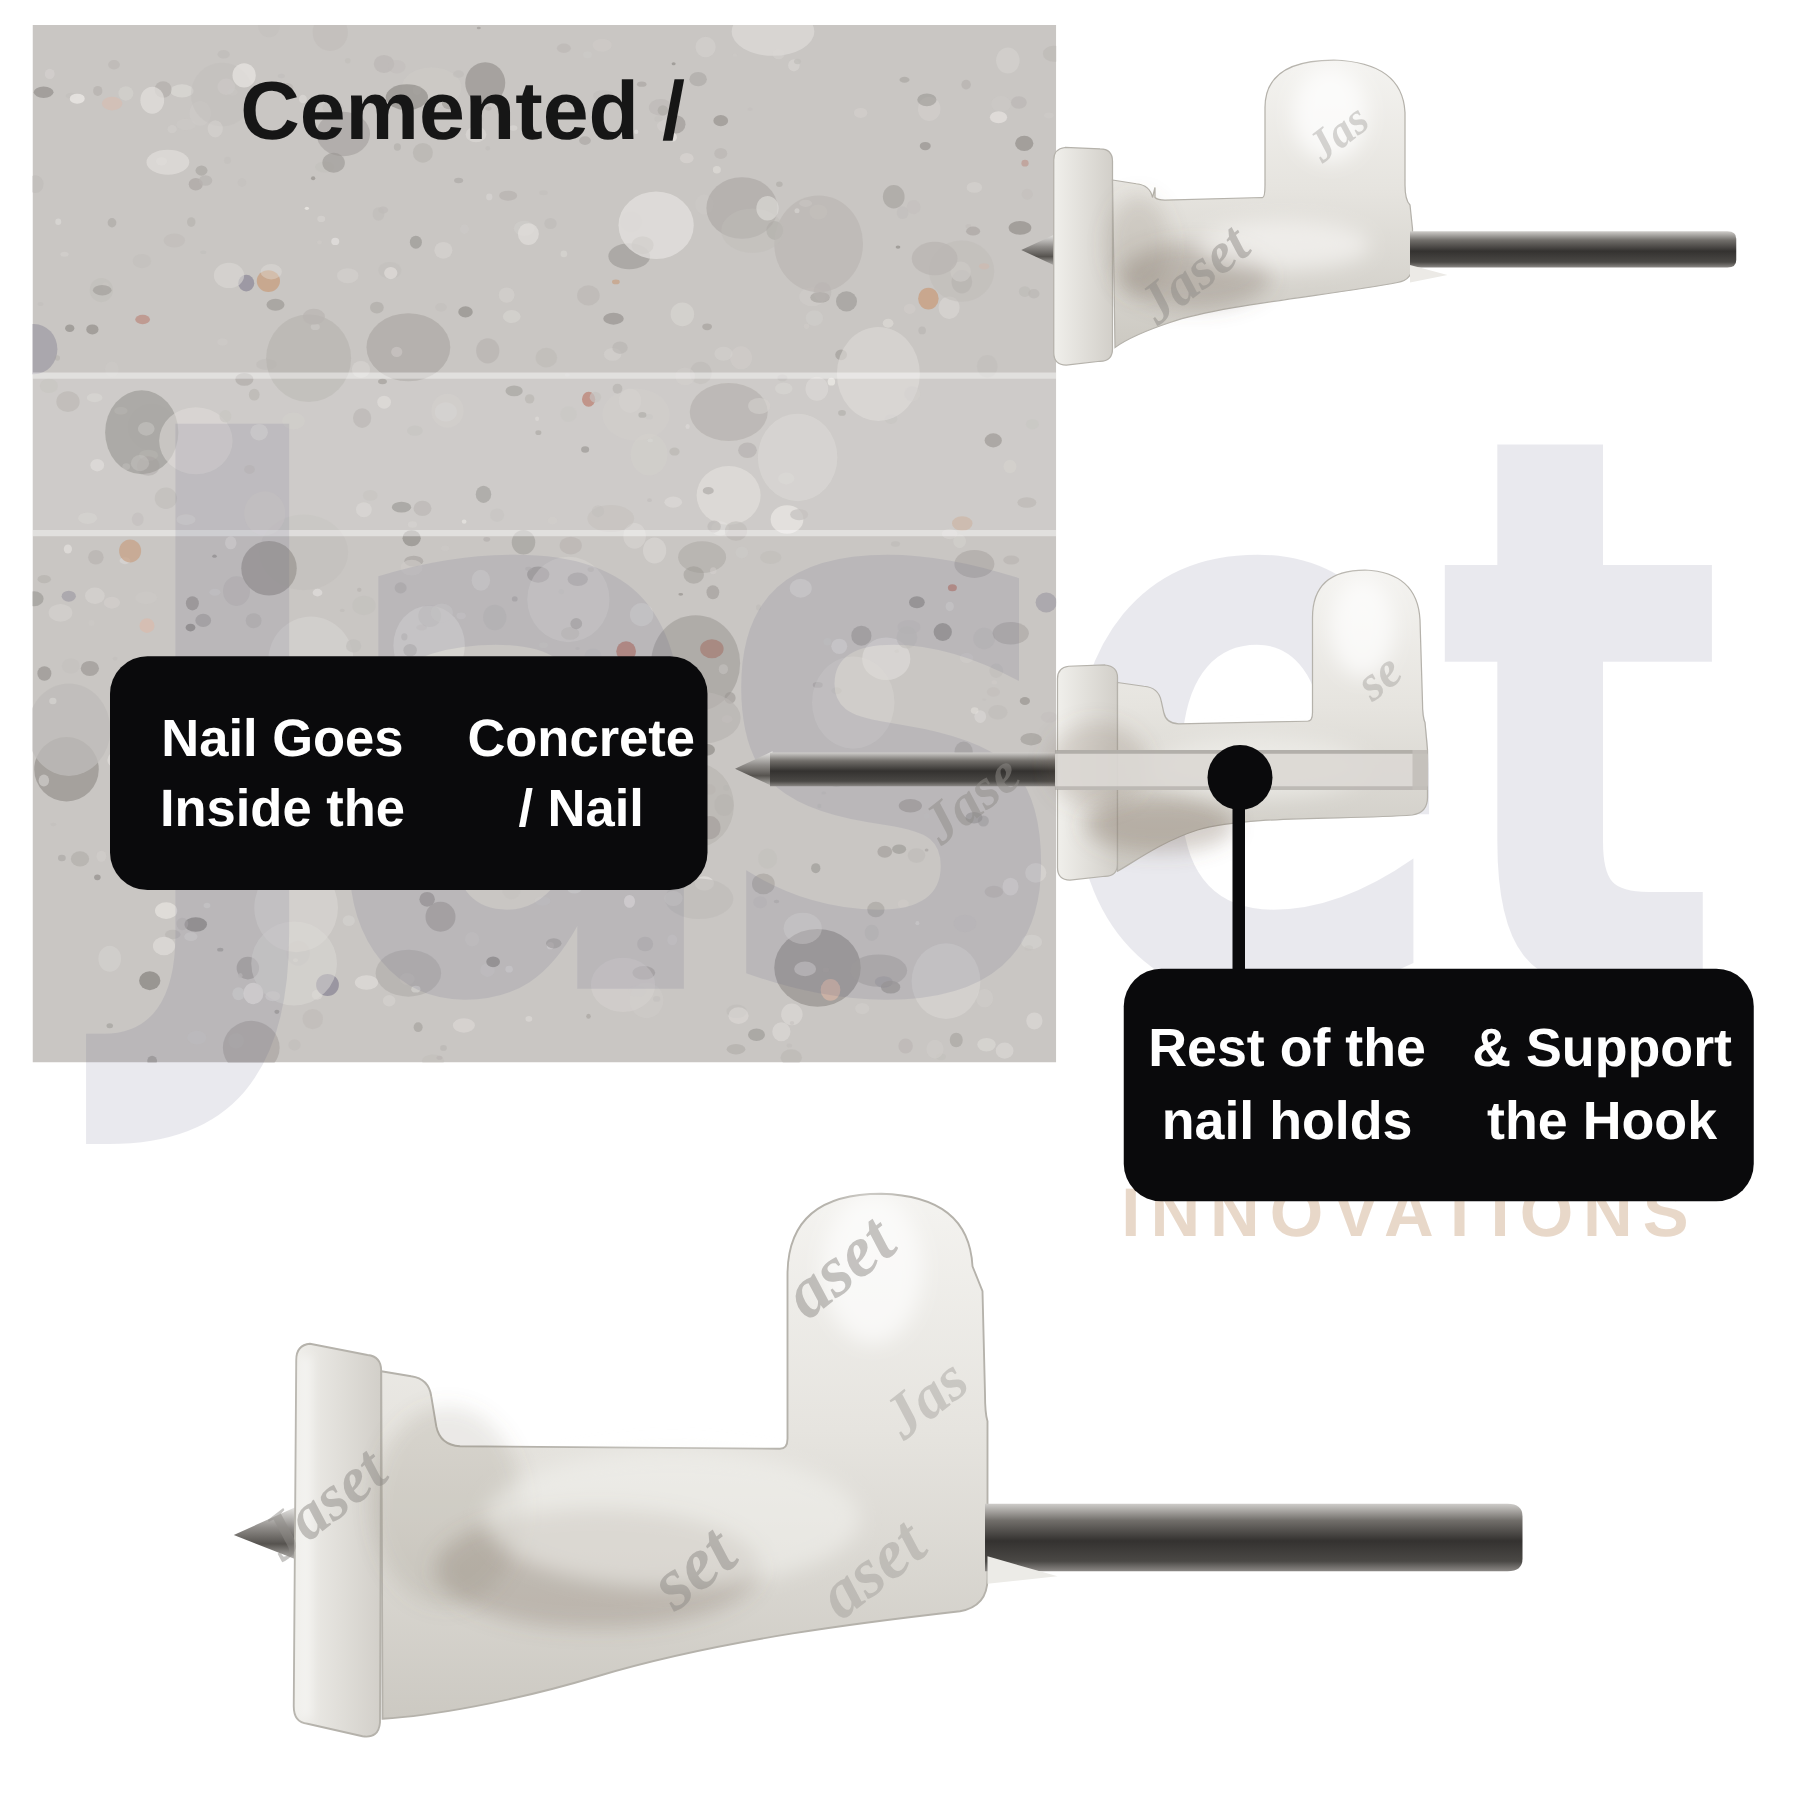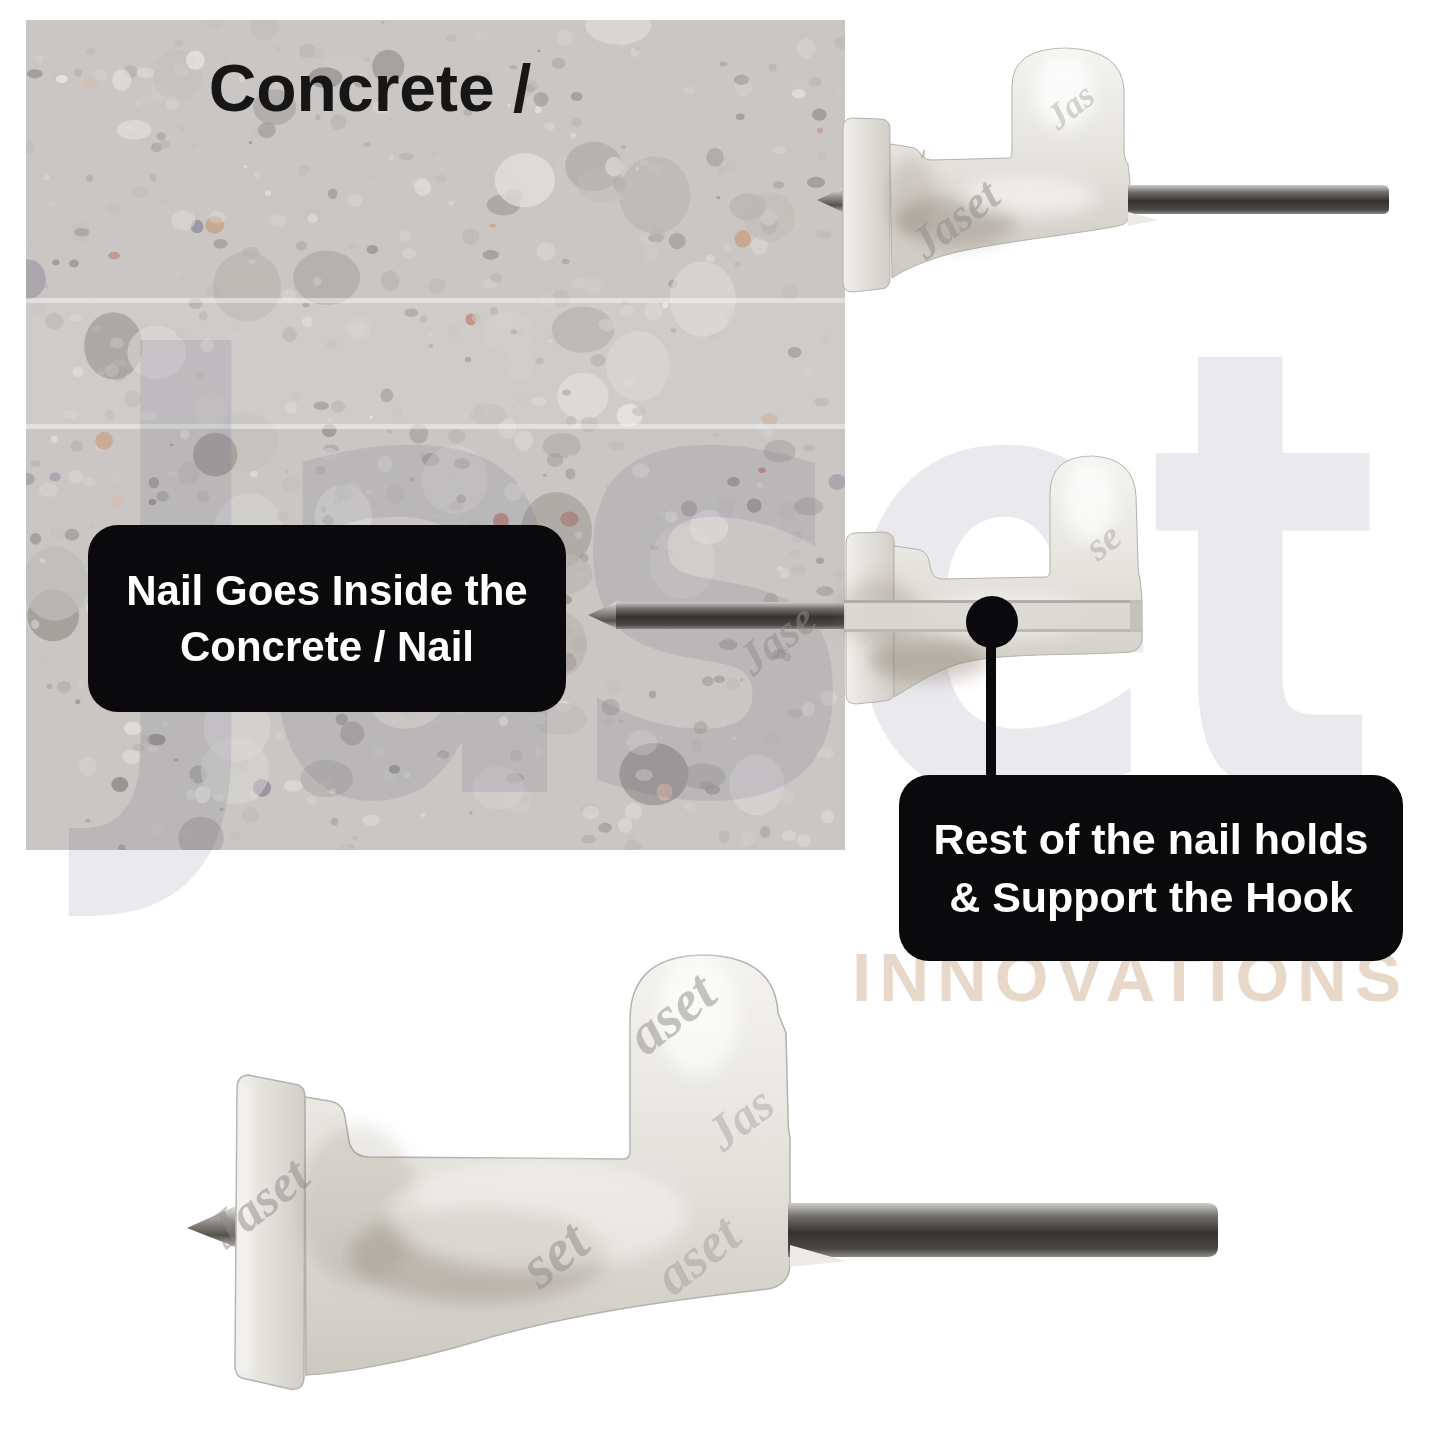--- a/index.html
+++ b/index.html
@@ -13,21 +13,21 @@
   .bigwm{
     position:absolute;left:96px;top:268px;z-index:2;
     font-family:"DejaVu Sans",sans-serif;font-weight:bold;
     font-size:620px;letter-spacing:-22px;line-height:1;
     color:rgba(86,86,122,0.13);white-space:nowrap;
     transform:scaleX(0.78);transform-origin:left top;
     pointer-events:none;user-select:none;
   }
   .innwm{
     position:absolute;left:852px;top:938px;width:552px;z-index:2;
-    text-align:center;font-weight:bold;font-size:69px;letter-spacing:8px;
+    text-align:center;font-weight:bold;font-size:55px;letter-spacing:8px;
     color:#e8d8c9;white-space:nowrap;
   }
   .title{
     position:absolute;left:58px;top:44px;width:624px;z-index:3;
     text-align:center;font-weight:bold;font-size:66px;line-height:88px;
     color:#161616;
   }
   .hook{position:absolute;z-index:4;}
   .hook-top{left:806px;top:36px;width:600px;height:270px;}
   .hook-middle{left:578px;top:442px;width:575px;height:272px;}
@@ -40,21 +40,21 @@
   .callout-line{
     position:absolute;left:986px;top:640px;width:10px;height:140px;
     background:#0a0a0c;z-index:5;
   }
   .callout-dot{
     position:absolute;left:966px;top:596px;width:52px;height:52px;
     border-radius:50%;background:#0a0a0c;z-index:6;
   }
   .callout{
     position:absolute;z-index:7;background:#0a0a0c;border-radius:30px;
-    display:flex;flex-direction:column;align-items:center;justify-content:center;
+    display:flex;align-items:center;justify-content:center;
     color:#ffffff;font-weight:bold;text-align:center;
   }
   .callout-1{left:88px;top:525px;width:478px;height:187px;font-size:42px;line-height:56px;}
   .callout-2{left:899px;top:775px;width:504px;height:186px;font-size:43px;line-height:58px;}
 </style>
 </head>
 <body>
 
 <div class="canvas">
 
@@ -733,21 +733,21 @@
       <rect x="0" y="283" width="819" height="121" fill="rgba(255,255,255,0.10)"></rect>
       <rect x="0" y="278" width="819" height="5" fill="rgba(255,255,255,0.45)"></rect>
       <rect x="0" y="404" width="819" height="5" fill="rgba(255,255,255,0.45)"></rect>
     </svg>
 
   <div class="bigwm">Jaset</div>
 
   <div class="innwm">INNOVATIONS</div>
 
   <div class="title">
-    <div>Concrete /</div>
+    <div>Cemented /</div>
   </div>
 
   <svg class="hook hook-top" viewBox="0 0 600 270">
     <polygon points="11,164 39,151 39,177" fill="url(#metalTip)"></polygon>
     <path d="M46,82 Q37,83 37,92 L37,246 Q37,256 47,256 L74,253 Q84,253 84,243 L84,93 Q84,83 74,83 Z" fill="url(#plastPlate)" stroke="#b5b2ab" stroke-width="1"></path>
     <path d="M84,108 L103,111 Q114,112 116,122 L118,114 118,122 Q120,124 126,124 L204,122
              Q206,122 206,112 L206,50 Q206,12 261,12 Q316,14 318,54 L318,112 Q318,124 322,128
              L324,147 L324,176 Q324,188 312,190 C260,200 170,208 130,222 Q100,232 86,242 Z" fill="url(#plast)" stroke="#b5b2ab" stroke-width="1"></path>
     <ellipse cx="150" cy="185" rx="60" ry="26" fill="rgba(112,96,78,0.28)" filter="url(#blur8)"></ellipse>
     <ellipse cx="105" cy="160" rx="25" ry="40" fill="rgba(120,105,88,0.18)" filter="url(#blur8)"></ellipse>

